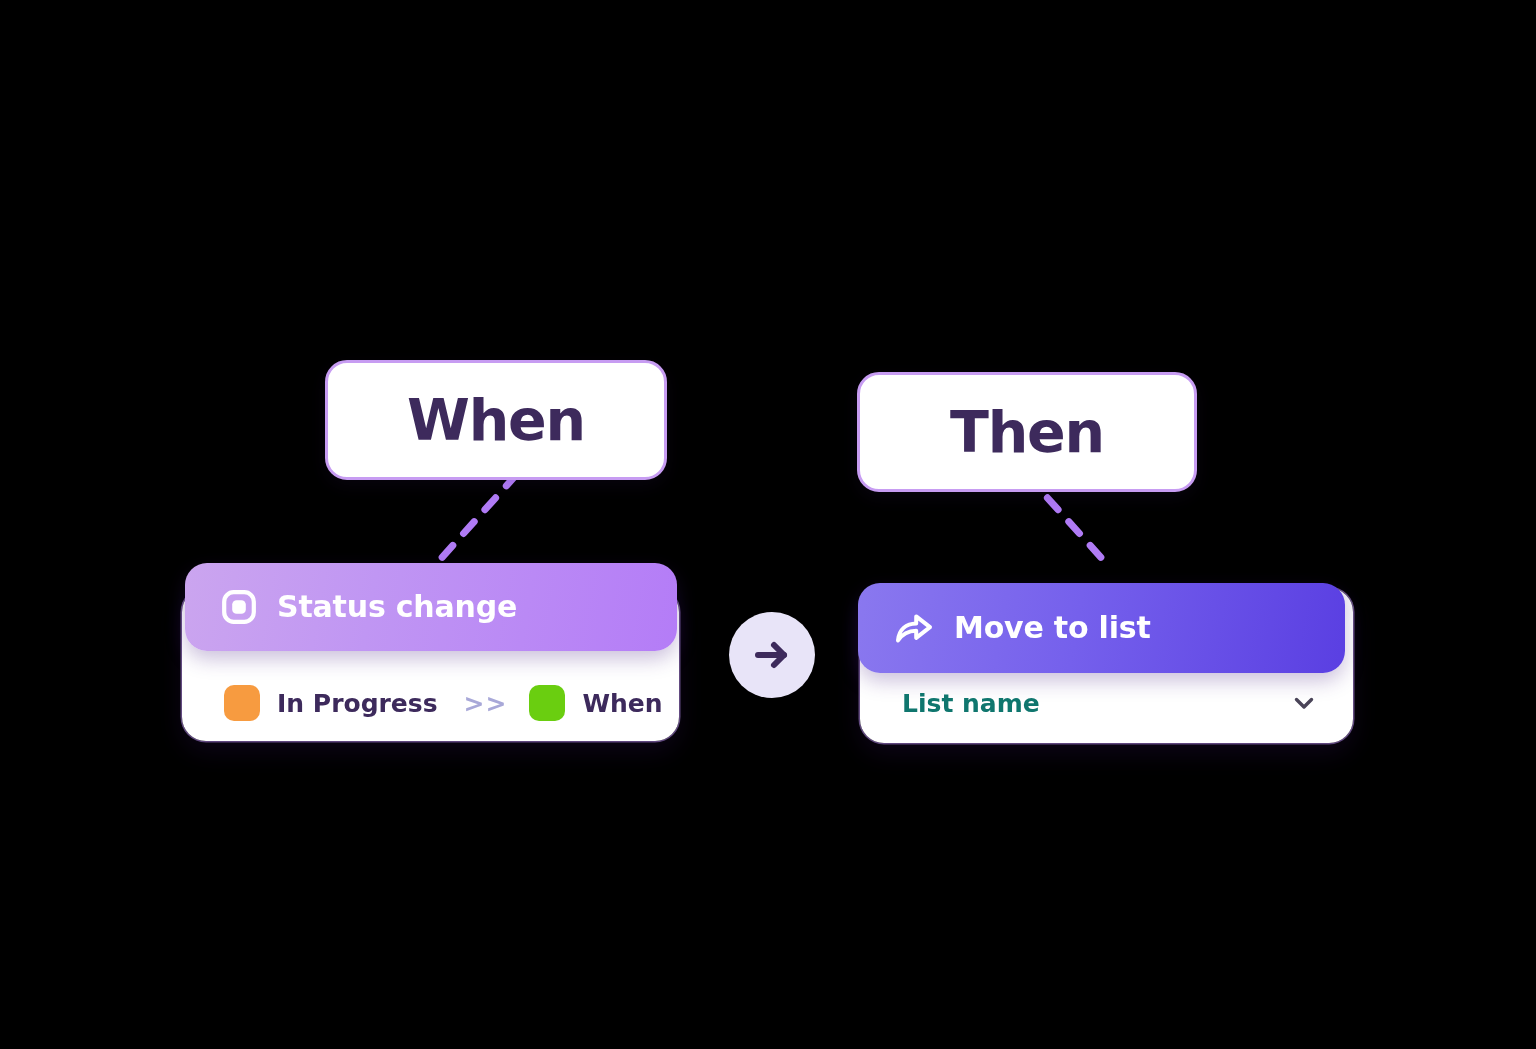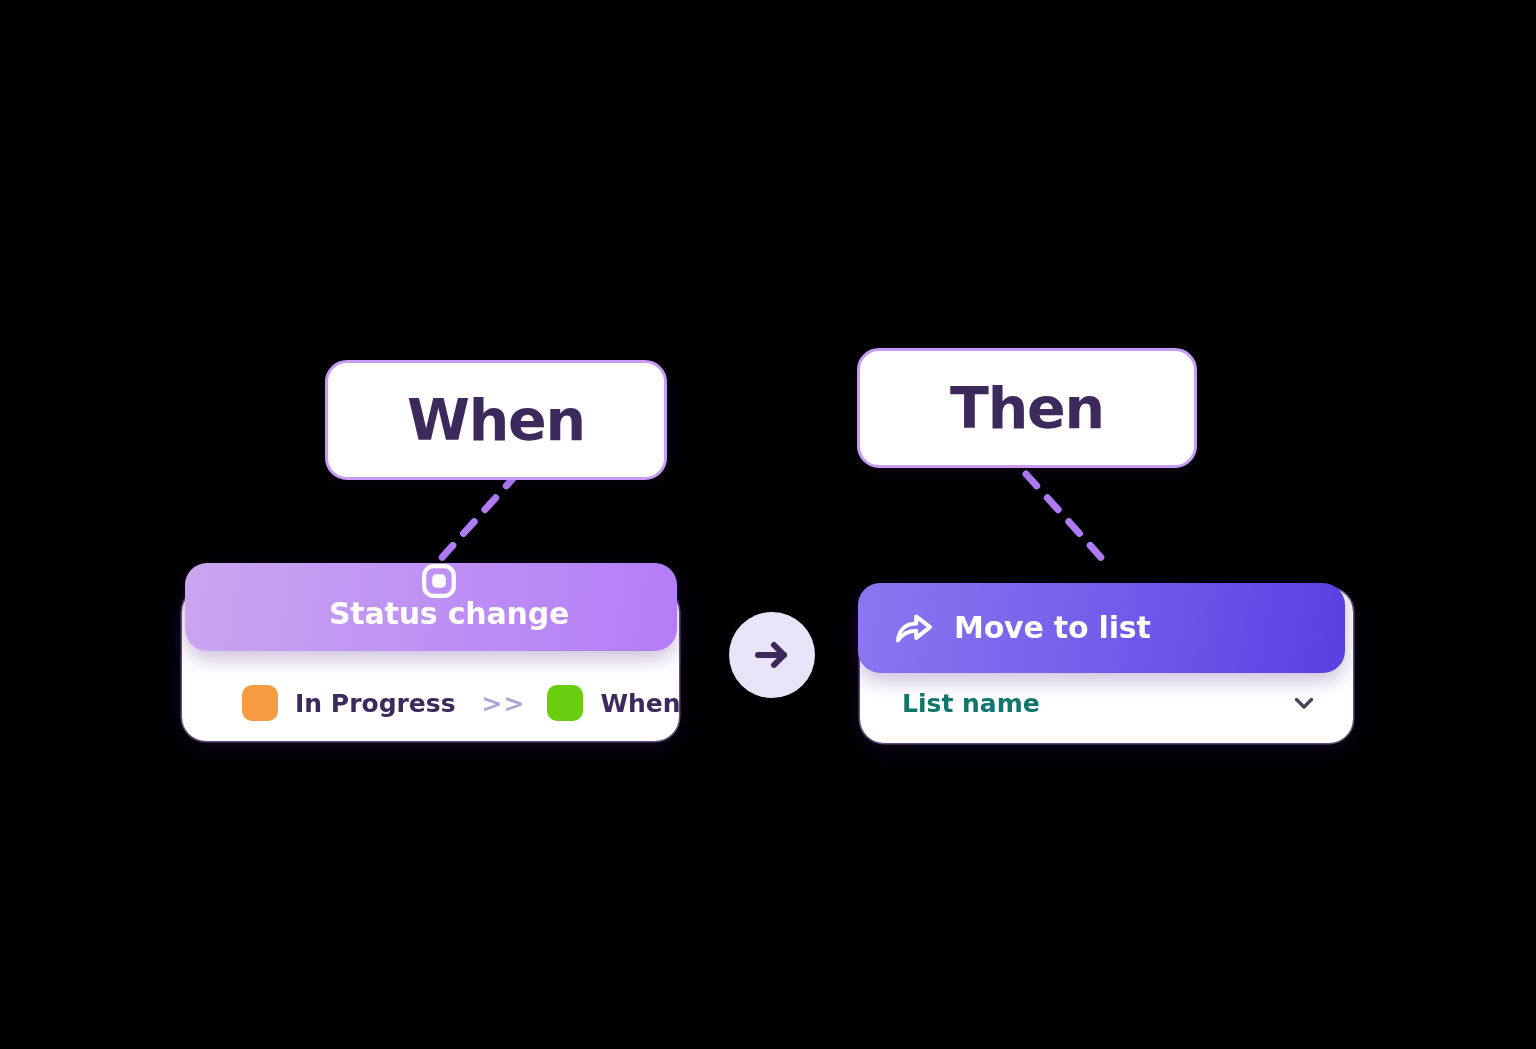--- a/index.html
+++ b/index.html
@@ -43,21 +43,21 @@
     box-shadow: 0 6px 18px rgba(80, 40, 140, 0.10);
   }
   .label-box .label-text {
     font-size: 57px;
     font-weight: 800;
     color: #3d2a5c;
     letter-spacing: -1.2px;
     line-height: 1;
   }
   #when-box  { left: 325px; top: 360px; width: 336px; height: 114px; }
-  #then-box  { left: 857px; top: 348px; width: 334px; height: 114px; }
+  #then-box  { left: 857px; top: 372px; width: 334px; height: 114px; }
 
   
   .card {
     position: absolute;
     z-index: 2;
   }
 
   .card-body {
     position: absolute;
     background: linear-gradient(180deg, #f2f0f6 0%, #ffffff 22%, #ffffff 100%);
@@ -90,30 +90,29 @@
     margin-right: 20px;
     flex: 0 0 auto;
   }
 
   
   #card-when { left: 0; top: 0; }
   #when-body   { left: 182px; top: 588px; width: 497px; height: 153px; }
   #when-header {
     left: 185px; top: 563px; width: 492px; height: 88px;
     background: linear-gradient(100deg, #cba5ef 0%, #c096f3 38%, #b47cf7 100%);
-    flex-direction: column;
   }
 
   .status-row {
     position: absolute;
     left: 182px; top: 665px;
     width: 497px; height: 76px;
     display: flex;
     align-items: center;
-    padding-left: 60px;
+    padding-left: 42px;
     box-sizing: border-box;
     z-index: 3;
   }
   .swatch {
     width: 36px; height: 36px;
     border-radius: 10px;
     flex: 0 0 auto;
   }
   .status-name {
     font-size: 25px;

